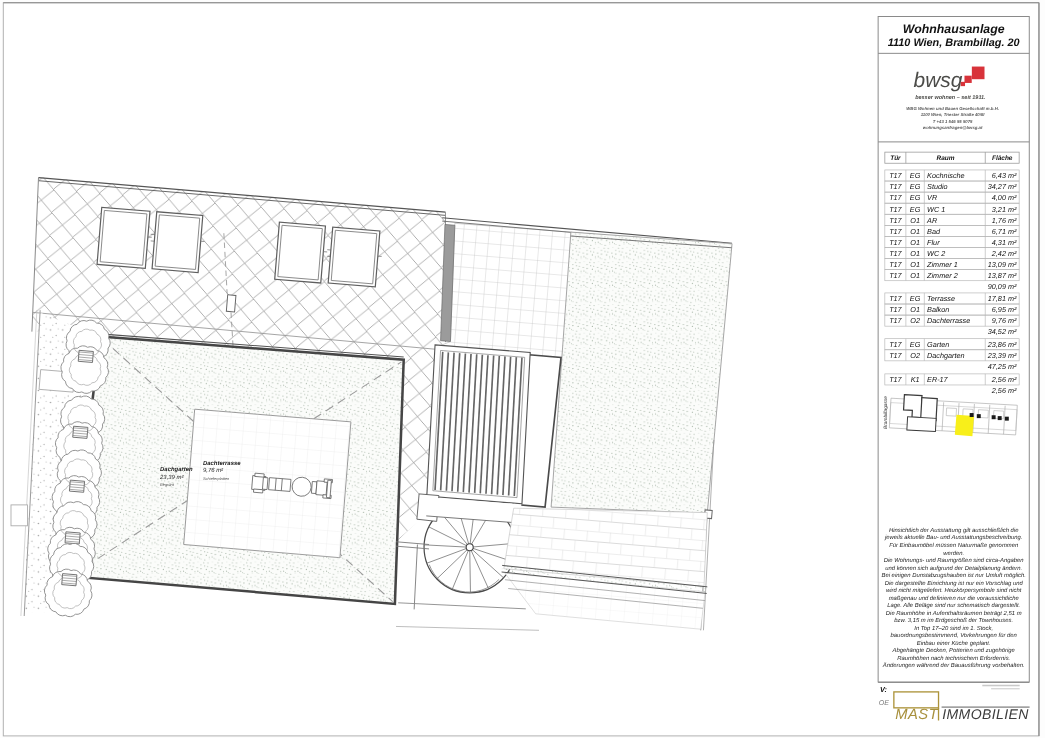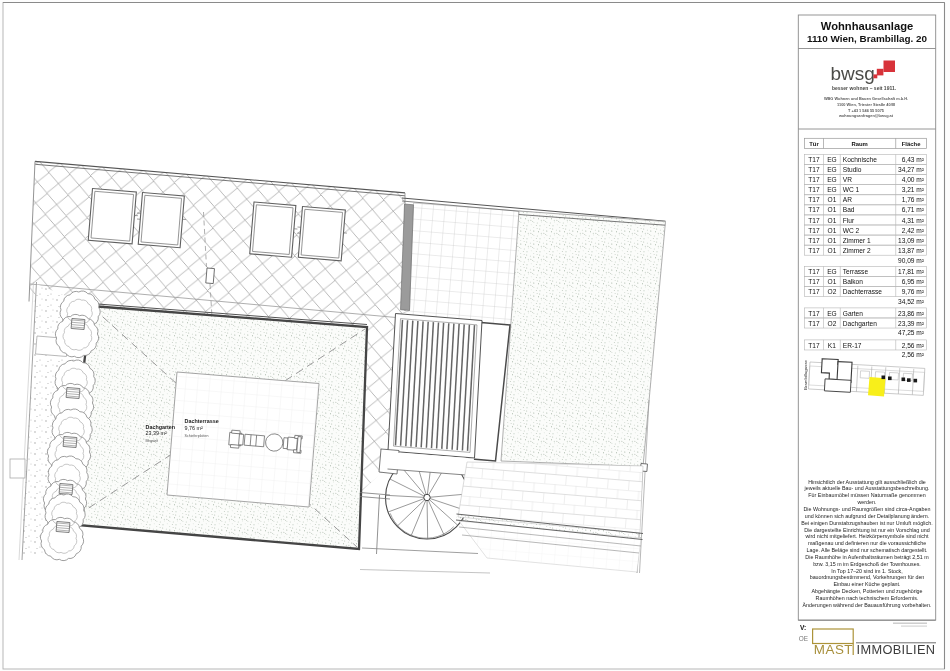--- a/index.html
+++ b/index.html
@@ -1,16 +1,16 @@
 <!DOCTYPE html>
 <html><head>
 <meta charset="utf-8">
 <style>
 html,body{margin:0;padding:0;background:#ffffff;}
-#page{position:relative;width:950px;height:671px;background:#fdfdfd;overflow:hidden;}
+#page{position:relative;width:950px;height:671px;background:#fdfdfd;overflow:hidden;font-style:italic;}
 </style>
 </head>
 <body>
 
 <div id="page">
 <svg width="950" height="671" viewBox="0 0 950 671">
 <defs>
 <pattern id="xh" width="21" height="21" patternUnits="userSpaceOnUse" patternTransform="rotate(4.7)">
  <path d="M0,0 L21,21 M-0.5,20.5 L21.5,-0.5" stroke="#a2a2a2" stroke-width="0.8" fill="none"></path>
 </pattern>

